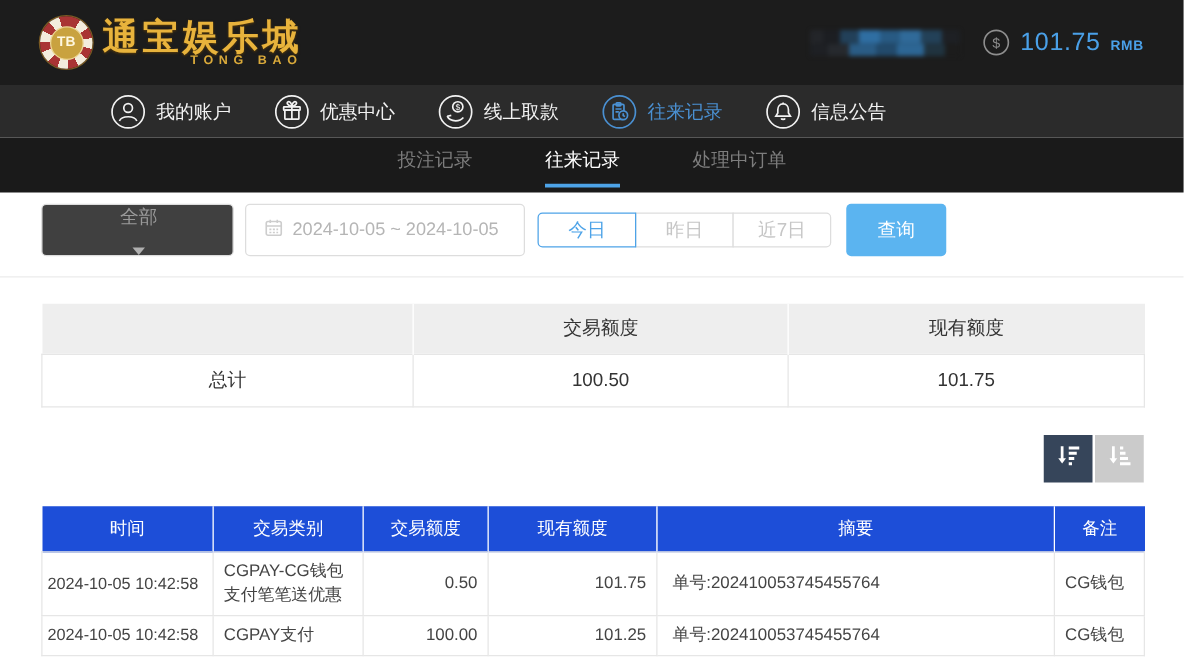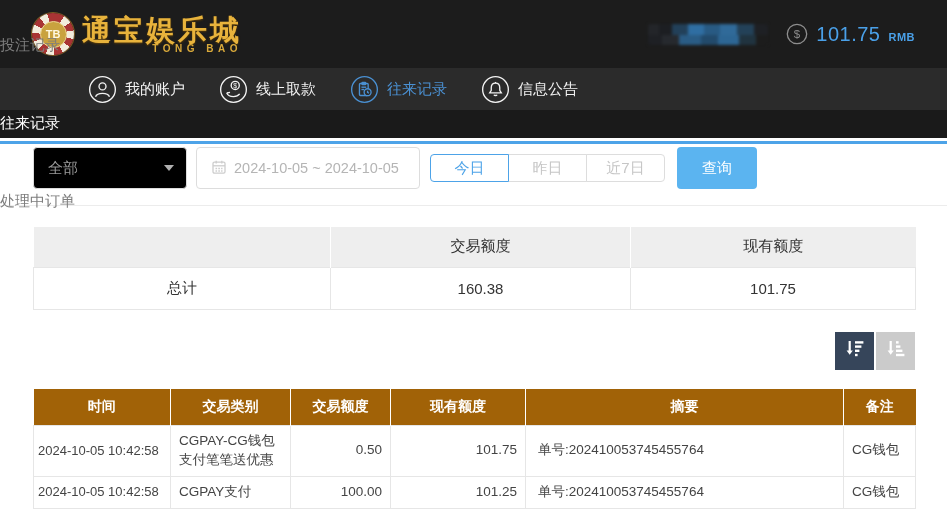--- a/index.html
+++ b/index.html
@@ -37,31 +37,31 @@
 
   
   .mainnav { height:42px; background:#2b2b2b; display:flex; align-items:center;
              padding-left:88px; gap:34px; }
   .nav-item { display:flex; align-items:center; gap:8px; color:#f2f2f2;
              font-size:15px; cursor:pointer; white-space:nowrap; }
   .nav-item svg { display:block; }
   .nav-item.active { color:#4a90d2; }
 
   
-  .subnav { height:28px; background:#1a1a1a; display:flex; justify-content:center;
-            gap:38px;flex-direction:column; }
+  .subnav { height:44px; background:#1a1a1a; display:flex; justify-content:center;
+            gap:58px; }
   .subtab { color:#7d7d7d; font-size:15px; line-height:37px; height:40px;
             border-bottom:3px solid transparent; cursor:pointer; }
   .subtab.active { color:#ffffff; border-bottom-color:#4da3e8; }
 
   
   .filter-row { display:flex; align-items:center; margin:9px 0 0 33px; height:42px; }
   .selectbox { width:154px; height:42px; border:1px solid #ddd; border-radius:4px;
-            background:#000000; display:flex; align-items:center; justify-content:space-between;
-            padding:0 12px 0 14px; color:#9a9a9a; font-size:15px; cursor:pointer; }
+            background:#404040; display:flex; align-items:center; justify-content:space-between;
+            padding:0 12px 0 14px; color:#9a9a9a; font-size:15px; cursor:pointer;flex-direction:column; }
   .caret { width:0; height:0; border-left:5px solid transparent;
             border-right:5px solid transparent; border-top:6px solid #b0b0b0; }
   .datebox { width:224px; height:42px; border:1px solid #ddd; border-radius:4px;
             background:#fff; display:flex; align-items:center; gap:7px; padding:0 14px;
             color:#b5b5b5; font-size:14.5px; margin-left:9px; cursor:pointer; white-space:nowrap; }
   .btn-group { display:flex; margin-left:10px; }
   .qbtn { width:79px; height:28px; background:#fff; border:1px solid #ddd;
             color:#c6c6c6; font-size:15px; cursor:pointer; margin-left:-1px; }
   .qbtn:first-child { border-radius:4px 0 0 4px; margin-left:0; }
   .qbtn:last-child { border-radius:0 4px 4px 0; }
@@ -81,22 +81,22 @@
 
   
   .sort-row { display:flex; justify-content:flex-end; margin:22px 32px 0 0; gap:2px; }
   .sort-btn { width:39px; height:38px; border:none; display:flex; align-items:center;
             justify-content:center; cursor:pointer; }
   .sort-desc { background:#36455a; }
   .sort-asc { background:#cbcbcb; }
 
   
   .records { width:882px; margin:19px 0 0 33px; border-collapse:collapse; table-layout:fixed; }
-  .records th { height:37px; background:#a16207; color:#fff; font-size:14px;
-            font-weight:bold; border-right:1px solid #fff; }
+  .records th { height:37px; background:#1d4ed8; color:#fff; font-size:14px;
+            font-weight:normal; border-right:1px solid #fff; }
   .records th:last-child { border-right:none; }
   .records td { border:1px solid #e6e6e6; background:#fff; color:#444; font-size:13.5px;
             padding:6px 8px; line-height:1.4; }
   .records td.c-time { font-size:13px; white-space:nowrap; padding-left:4px; overflow:hidden; }
   .records td.num { text-align:right; }
   .records td.c-summary { padding-left:12px; }
 </style>
 </head>
 <body>
 
@@ -131,20 +131,32 @@
 <nav class="mainnav">
   <div class="nav-item">
     <span>
       <svg width="29" height="29" viewBox="0 0 30 30" fill="none" stroke="currentColor" stroke-width="1.4">
         <circle cx="15" cy="15" r="13.3"></circle>
           <circle cx="15" cy="11.8" r="3.6"></circle>
         <path d="M7.8 22.5c1.8-4.6 12.6-4.6 14.4 0"></path>
       </svg>
       </span>
     <span>我的账户</span>
+  </div>
+  <div class="nav-item">
+    <span>
+      <svg width="29" height="29" viewBox="0 0 30 30" fill="none" stroke="currentColor" stroke-width="1.4">
+        <circle cx="15" cy="15" r="13.3"></circle>
+        <rect x="9.2" y="13.6" width="11.6" height="7.4" rx="0.6"></rect>
+        <rect x="8.2" y="10.8" width="13.6" height="2.8" rx="0.4"></rect>
+        <line x1="15" y1="10.8" x2="15" y2="21"></line>
+        <path d="M15 10.6c-3.8-.8-4.8-3.4-3-4 1.4-.5 2.8 1.6 3 4zM15 10.6c3.8-.8 4.8-3.4 3-4-1.4-.5-2.8 1.6-3 4z"></path>
+      </svg>
+      </span>
+    <span>优惠中心</span>
   </div>
   <div class="nav-item">
     <span>
       <svg width="29" height="29" viewBox="0 0 30 30" fill="none" stroke="currentColor" stroke-width="1.4">
         <circle cx="15" cy="15" r="13.3"></circle>
           <circle cx="16.8" cy="10.8" r="4.2"></circle>
         <text x="16.8" y="13.2" font-size="7" fill="currentColor" stroke="none" text-anchor="middle">$</text>
         <path d="M8 18.6c1.2 2.6 4 3.8 7 3.8 2.6 0 5-1 6.4-2.8"></path>
         <path d="M8 18.6l3.4-.7"></path>
       </svg>
@@ -222,21 +234,21 @@
     <thead>
       <tr>
         <th></th>
         <th>交易额度</th>
         <th>现有额度</th>
       </tr>
     </thead>
     <tbody>
       <tr>
         <td>总计</td>
-        <td>160.38</td>
+        <td>100.50</td>
         <td>101.75</td>
       </tr>
     </tbody>
   </table>
 
   <div class="sort-row">
     <button class="sort-btn sort-desc">
       <span>
         <svg width="22" height="22" viewBox="0 0 22 22" fill="#fff">
           <rect x="4.6" y="3" width="2.2" height="10.2"></rect>

